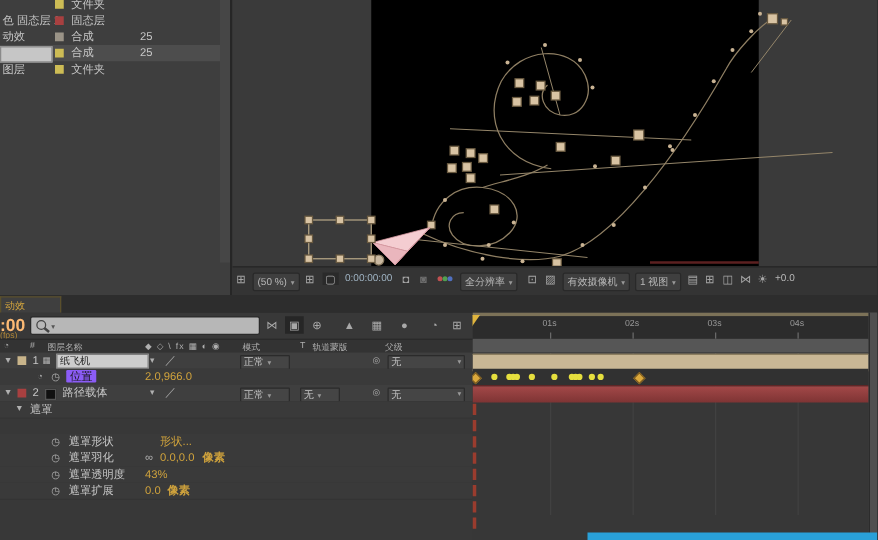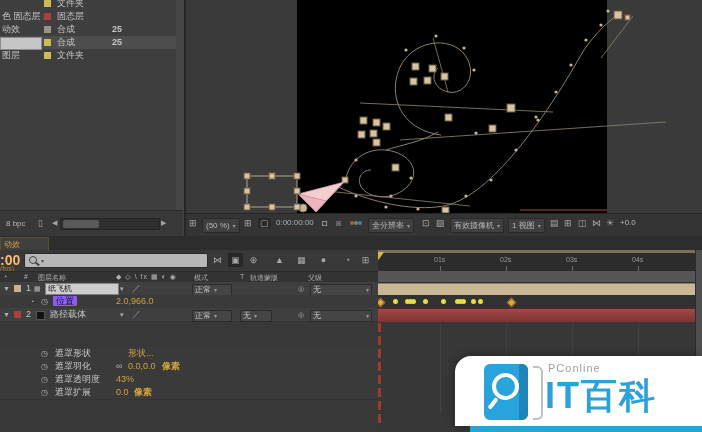--- a/index.html
+++ b/index.html
@@ -9,21 +9,21 @@
   .ap{position:absolute;}
   .t{font-size:9px;color:#c6c6c6;white-space:nowrap;}
   .t8{font-size:8px;color:#b5b5b5;white-space:nowrap;}
   .orange{color:#cfa23c;}
   .sw{width:7px;height:7px;display:inline-block;}
   
   #project{left:0;top:0;width:184px;height:236px;background:#3e3e3e;border-right:2px solid #262626;}
   .prow{position:absolute;left:0;width:176px;height:13px;line-height:13px;}
   .prow .name{position:absolute;left:2px;top:0;}
   .prow .type{position:absolute;left:57px;top:0;}
-  .prow .frames{position:absolute;left:112px;top:0;font-weight:bold;}
+  .prow .frames{position:absolute;left:112px;top:0;}
   .prow .sw{position:absolute;left:44px;top:3px;}
   #proj-scroll{right:0;top:0;width:8px;height:210px;background:#464646;}
   #proj-bottom{left:0;top:210px;width:182px;height:26px;background:#383838;border-top:1px solid #2c2c2c;}
   .scrolltrack{position:absolute;background:#2e2e2e;border:1px solid #262626;}
   .scrollthumb{position:absolute;background:#5a5a5a;border-radius:2px;}
   
   #viewer{left:186px;top:0;width:516px;height:236px;background:#3a3a3a;}
   #compblack{position:absolute;left:111px;top:0;width:310px;height:213px;background:#000;}
   #vtoolbar{position:absolute;left:0;top:213px;width:516px;height:23px;background:#343434;border-top:1px solid #252525;}
   .vitem{position:absolute;top:4px;font-size:8px;color:#b8b8b8;white-space:nowrap;}
@@ -104,29 +104,20 @@
       <span class="sw" style="background:#cdbc55"></span>
       <span class="t type">合成</span>
       <span class="t frames">25</span>
     </div>
     <div class="prow" style="top:49px">
       <span class="t name">图层</span>
       <span class="sw" style="background:#cdbc55"></span>
       <span class="t type">文件夹</span>
     </div>
     <div id="proj-scroll" class="ap"></div>
-    <div id="proj-bottom" class="ap">
-      <span class="t8 ap" style="left:6px;top:8px">8 bpc</span>
-      <span class="icn ap" style="left:38px;top:7px">▯</span>
-      <span class="icn ap" style="left:52px;top:8px;font-size:7px">◀</span>
-      <div class="scrolltrack" style="left:60px;top:7px;width:98px;height:10px">
-        <div class="scrollthumb" style="left:2px;top:1px;width:36px;height:8px"></div>
-      </div>
-      <span class="icn ap" style="left:161px;top:8px;font-size:7px">▶</span>
-    </div>
   </div>
 
   <div id="viewer" class="ap">
     <div id="compblack"></div>
 
     <svg class="ap" style="left:0;top:0" width="516" height="213" viewBox="0 0 516 213">
 
       <rect x="334" y="209" width="87" height="2" fill="#5c2020"></rect>
 
       <g stroke="#8f7f63" stroke-width="1" fill="none">
@@ -296,20 +287,24 @@
       <span class="sw ap" style="left:36px;top:3px;background:#111;border:1px solid #555"></span>
       <span class="t ap" style="left:50px">路径载体</span>
       <span class="tw ap" style="left:120px;top:0">▾</span>
       <span class="t ap" style="left:132px;color:#a5a5a5">／</span>
       <span class="mdd" style="left:192px;width:34px"><span>正常</span><span class="car">▾</span></span>
       <span class="mdd" style="left:240px;width:26px"><span>无</span><span class="car">▾</span></span>
       <span class="tw ap" style="left:298px">◎</span>
       <span class="mdd" style="left:310px;width:56px"><span>无</span><span class="car ap" style="right:2px">▾</span></span>
     </div>
 
+    <div class="trow prp" style="top:71px">
+      <span class="tw ap" style="left:12px">▼</span>
+      <span class="t ap" style="left:24px">遮罩</span>
+    </div>
 
 
     <div class="trow prp" style="top:97px">
       <span class="stop ap" style="left:41px">◷</span>
       <span class="t ap" style="left:55px">遮罩形状</span>
       <span class="t ap orange" style="left:128px">形状...</span>
     </div>
 
     <div class="trow prp" style="top:110px">
       <span class="stop ap" style="left:41px">◷</span>
@@ -378,25 +373,15 @@
           <div class="rtick" style="top: 138px; left: 0px;"></div>
           <div class="rtick" style="top: 151px; left: 0px;"></div>
           <div class="rtick" style="top: 164px; left: 0px;"></div>
         </div>
 
       <div id="playhead"></div>
     </div>
     <div id="tlscroll"></div>
   </div>
 
-  <div id="wm" class="ap">
-    <div id="wm-sq">
-      <div id="wm-fold"></div>
-      <div id="wm-ring"></div>
-      <div id="wm-hdl"></div>
-    </div>
-    <div id="wm-brk"></div>
-    <div id="wm-brand">PConline</div>
-    <div id="wm-title">IT百科</div>
-  </div>
   <div id="wm-bar" class="ap"></div>
 
 </div>
 
 </body></html>

